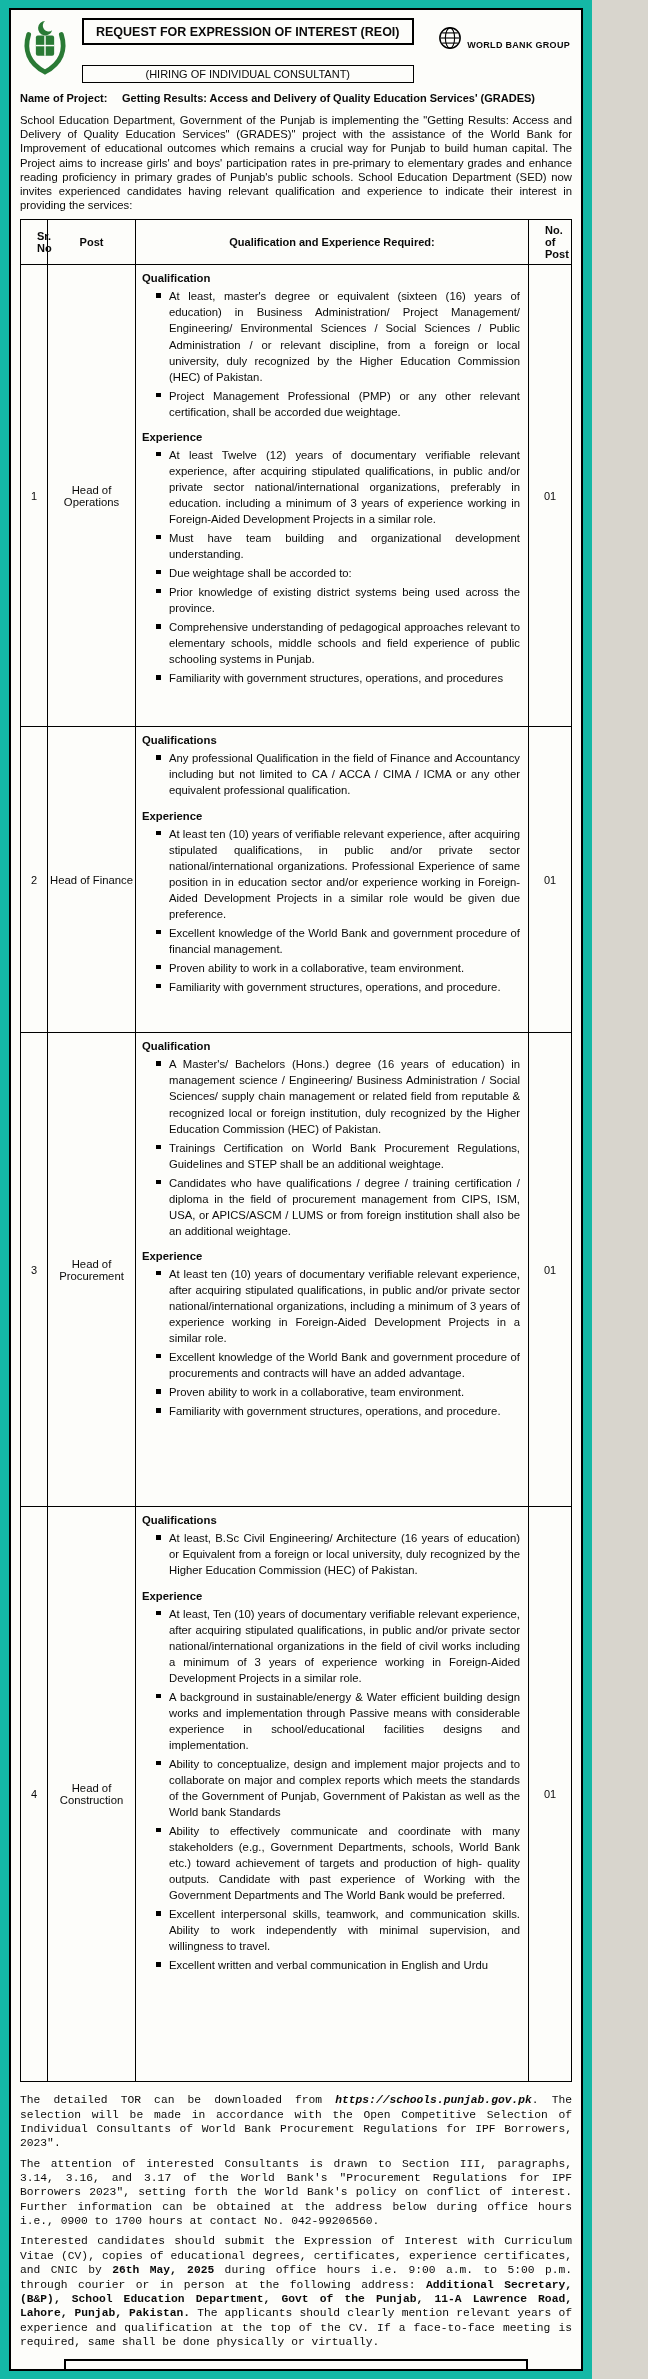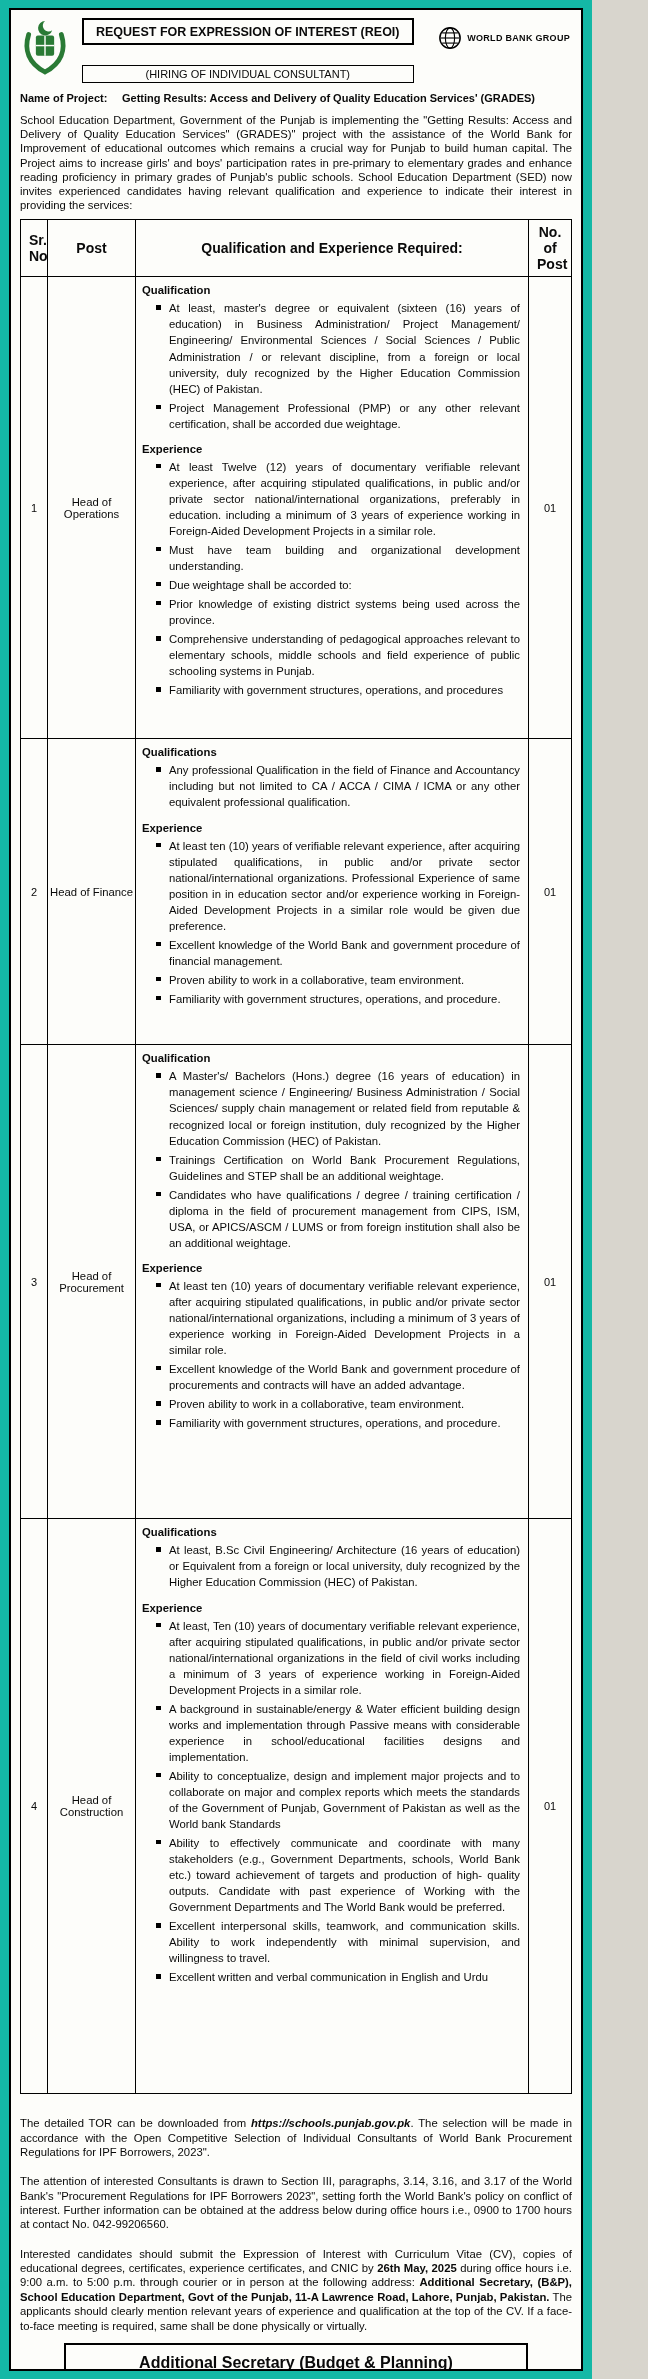--- a/index.html
+++ b/index.html
@@ -6,50 +6,50 @@
   body{width:648px;height:2379px;background:#d8d5cd;font-family:"Liberation Sans",sans-serif;color:#0a0a0a;}
   .page{width:592px;height:2379px;background:#14b8a6;box-sizing:border-box;padding:8px 9px;}
   .frame{border:2px solid #000;height:100%;box-sizing:border-box;padding:8px 9px 6px;display:flex;flex-direction:column;position:relative;background:#fdfdfa;overflow:hidden;}
 
   
   .hdr{display:flex;align-items:flex-start;gap:10px;}
   .logo-punjab{flex:0 0 auto;margin-top:1px;}
   .titles{display:flex;flex-direction:column;gap:4px;margin-left:2px;}
   .title-box{border:2.5px solid #000;padding:5px 12px 4px;font-weight:bold;font-size:12.5px;text-align:center;}
   .subtitle-box{border:1.5px solid #000;padding:2px 8px;font-weight:normal;font-size:11px;text-align:center;margin-top:16px;}
-  .wb{margin-left:auto;display:flex;align-items:center;gap:5px;padding-top:8px;padding-right:2px;}
+  .wb{margin-left:auto;display:flex;align-items:flex-end;gap:5px;padding-top:8px;padding-right:2px;}
   .wb-text{font-size:9px;font-weight:bold;white-space:nowrap;letter-spacing:.3px;}
 
   
   .proj{margin-top:8px;font-size:11px;font-weight:bold;line-height:1.35;}
   .prow{display:flex;}
   .plbl{flex:0 0 102px;}
 
   
   .intro{margin:7px 0 0;font-size:11.3px;line-height:1.26;text-align:justify;}
 
   
   table.posts{width:100%;border-collapse:collapse;margin-top:7px;table-layout:fixed;}
   .posts th,.posts td{border:1.6px solid #000;}
-  .posts th{font-size:14px;font-weight:bold;padding:4px 8px;text-align:center;vertical-align:middle;}
+  .posts th{font-size:11px;font-weight:bold;padding:4px 16px;text-align:center;vertical-align:middle;}
   tr.head-row{height:30px;}
   tr.r1{height:462px;} tr.r2{height:306px;} tr.r3{height:474px;} tr.r4{height:575px;}
   td.c-sr,td.c-count{text-align:center;vertical-align:middle;font-size:11px;}
   td.c-post{text-align:center;vertical-align:middle;font-size:11.3px;padding:2px;}
   td.c-qual{vertical-align:top;padding:4px 8px 6px 6px;font-size:11.3px;line-height:1.42;margin-top:30px;}
   .sec-h{font-weight:bold;margin:1px 0 2px;}
   ul.bullets{list-style:none;margin:0;padding:0 0 0 27px;text-align:justify;}
   ul.bullets li{position:relative;margin:0 0 3px;}
   ul.bullets li::before{content:"";position:absolute;left:-13px;top:5px;width:4.5px;height:4.5px;background:#000;}
   ul.bullets + .sec-h{margin-top:9px;}
   .sec-h.gap-lg{margin-top:18px;}
 
   
   .closing{margin-top:7px;font-size:11.3px;line-height:1.27;}
-  .closing p{margin:15px 0 6px;text-align:justify;}
+  .closing p{margin:4px 0 6px;text-align:justify;font-family:Liberation Mono, monospace;}
   .url{font-weight:bold;font-style:italic;}
   b.seg{font-weight:bold;}
 
   
   .bottom{margin-top:auto;position:relative;padding:4px 0 4px;}
   .addr-box{border:2px solid #000;width:440px;margin:0 auto;text-align:center;padding:9px 10px 10px;display:flex;flex-direction:column;gap:4px;background:#fdfdfa;}
   .a1{font-size:16px;font-weight:bold;}
   .a2{font-size:15.5px;font-weight:bold;}
   .a3{font-size:14px;font-weight:bold;}
   .a4{font-size:14.5px;font-weight:bold;text-align:center;}

